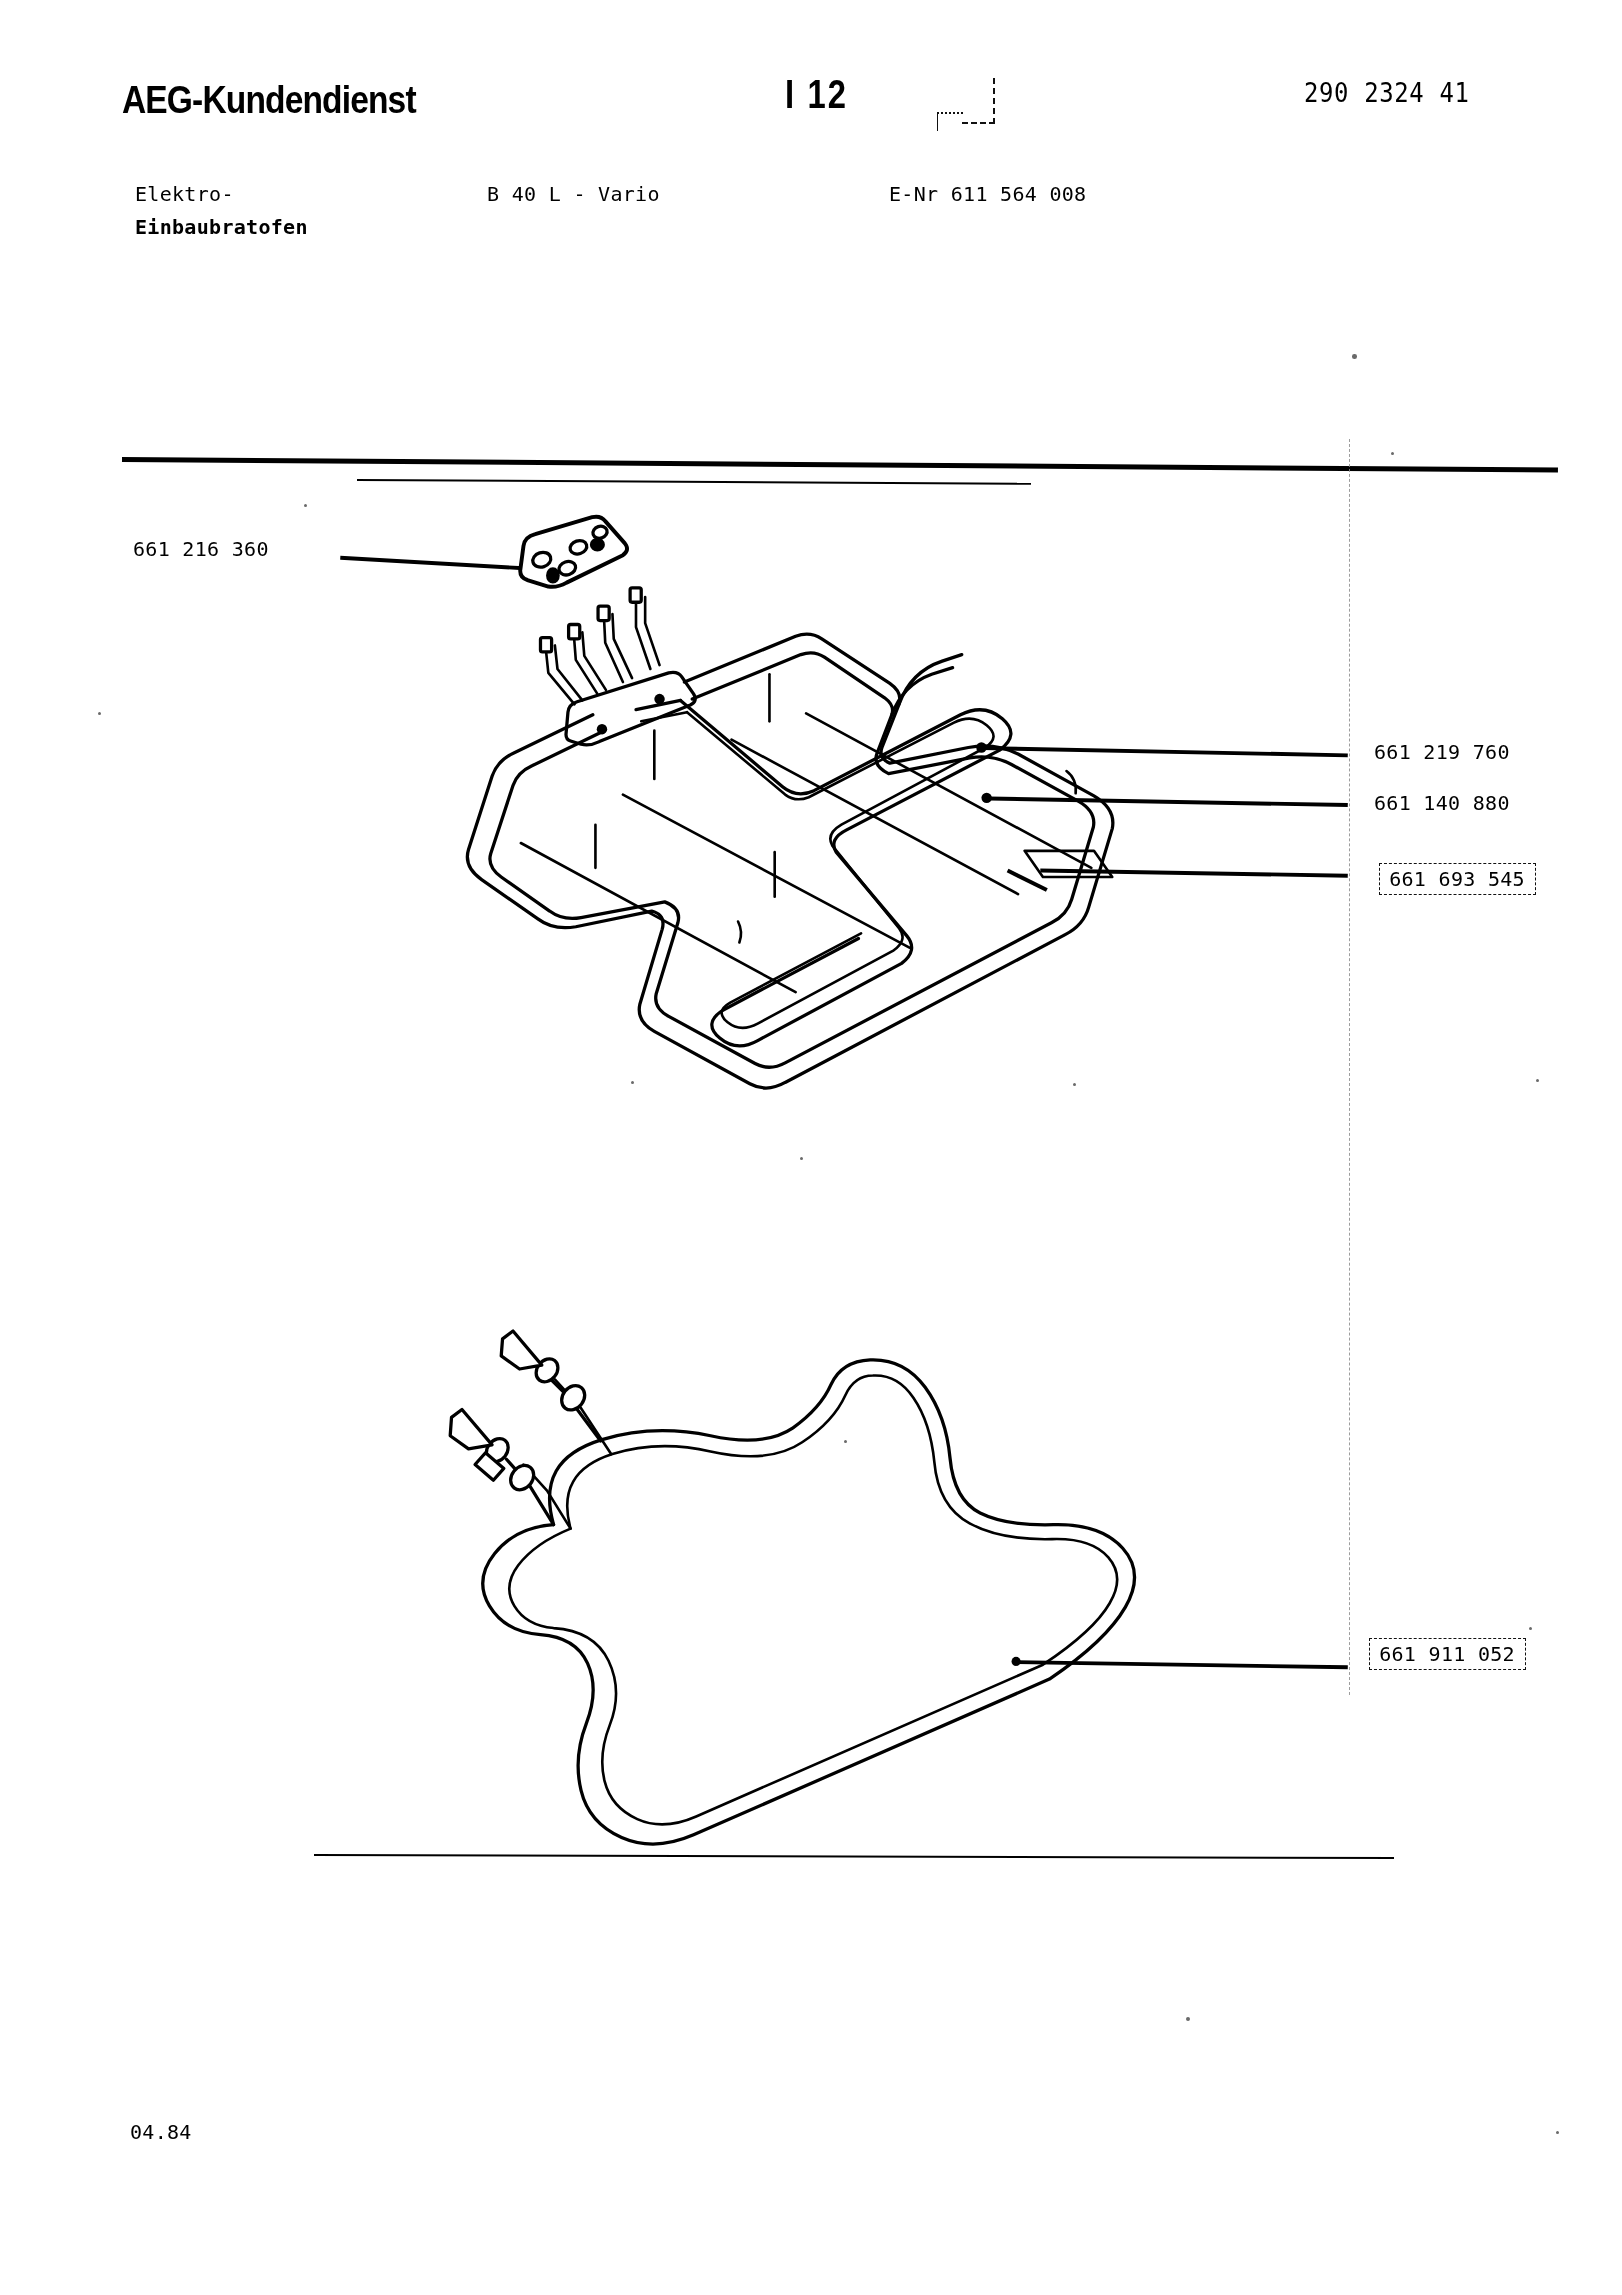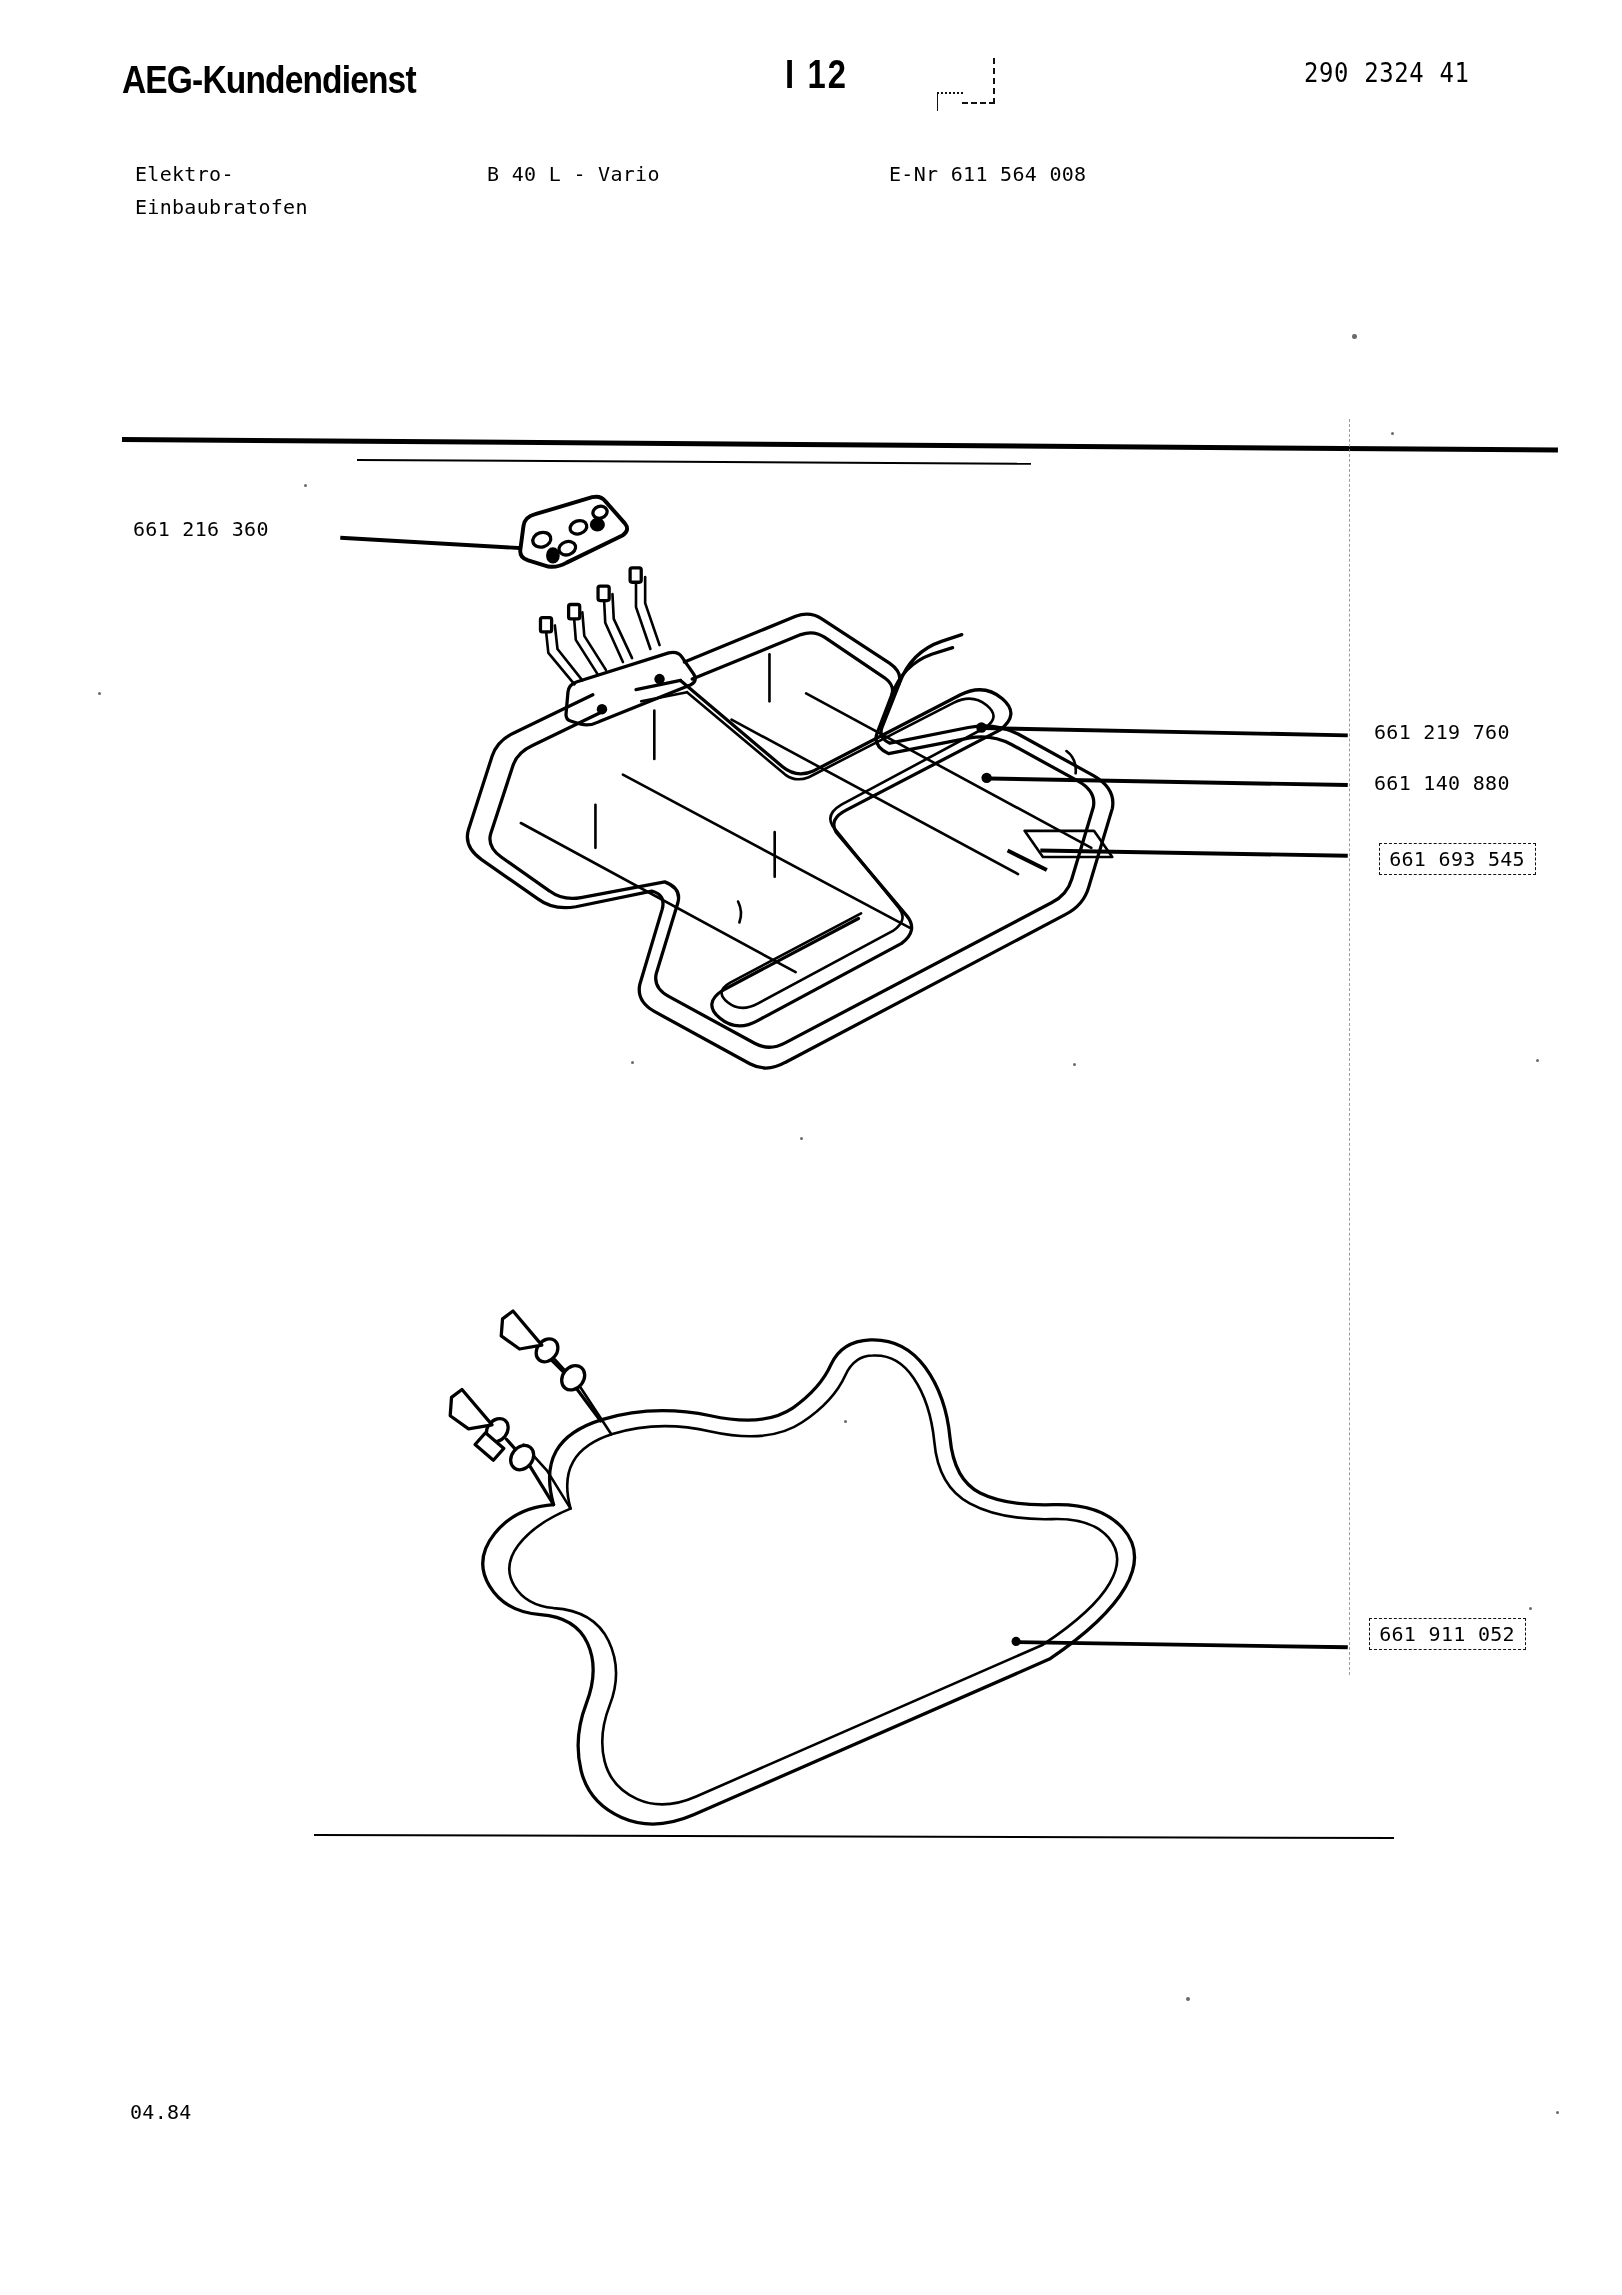--- a/index.html
+++ b/index.html
@@ -1,20 +1,20 @@
 <!DOCTYPE html>
 <html style="font-size:10.5px"><head>
 <meta charset="utf-8">
 <style>
   html,body{margin:0;padding:0;background:#ffffff;}
   body{
     width:1622px;height:2295px;position:relative;overflow:hidden;
     font-family:"Liberation Sans",sans-serif;color:#000;
   }
-  .page{position:absolute;inset:0;background:#fff;}
+  .page{position:absolute;inset:0;background:#fff;margin-top:20px;}
 
   
   .brand{
     position:absolute;left:122px;top:58px;
     font-family:"Liberation Sans",sans-serif;
     font-weight:700;font-size:39px;letter-spacing:-1px;
     transform:scaleX(.86);transform-origin:left top;
     white-space:nowrap;
   }
   .section-no{
@@ -28,21 +28,21 @@
     position:absolute;left:1304px;top:58px;
     font-family:"DejaVu Sans Mono",monospace;
     font-size:26px;letter-spacing:0.7px;white-space:nowrap;
     transform:scaleX(.92);transform-origin:left top;
   }
   .mono{
     font-family:"DejaVu Sans Mono",monospace;
     font-size:20px;letter-spacing:0.3px;white-space:nowrap;
   }
   .sub-a{position:absolute;left:135px;top:162px;}
-  .sub-b{position:absolute;left:135px;top:195px;}
+  .sub-b{position:absolute;left:135px;top:195px;font-weight:bold;}
   .sub-model{position:absolute;left:487px;top:162px;}
   .sub-enr{position:absolute;left:889px;top:162px;}
 
   .lbl-left{position:absolute;left:133px;top:517px;}
   .lbl-r1{position:absolute;left:1374px;top:720px;}
   .lbl-r2{position:absolute;left:1374px;top:771px;}
   .lbl-r3{position:absolute;left:1379px;top:843px;}
   .lbl-r4{position:absolute;left:1369px;top:1618px;}
   .footer-date{position:absolute;left:130px;top:2100px;}
 

